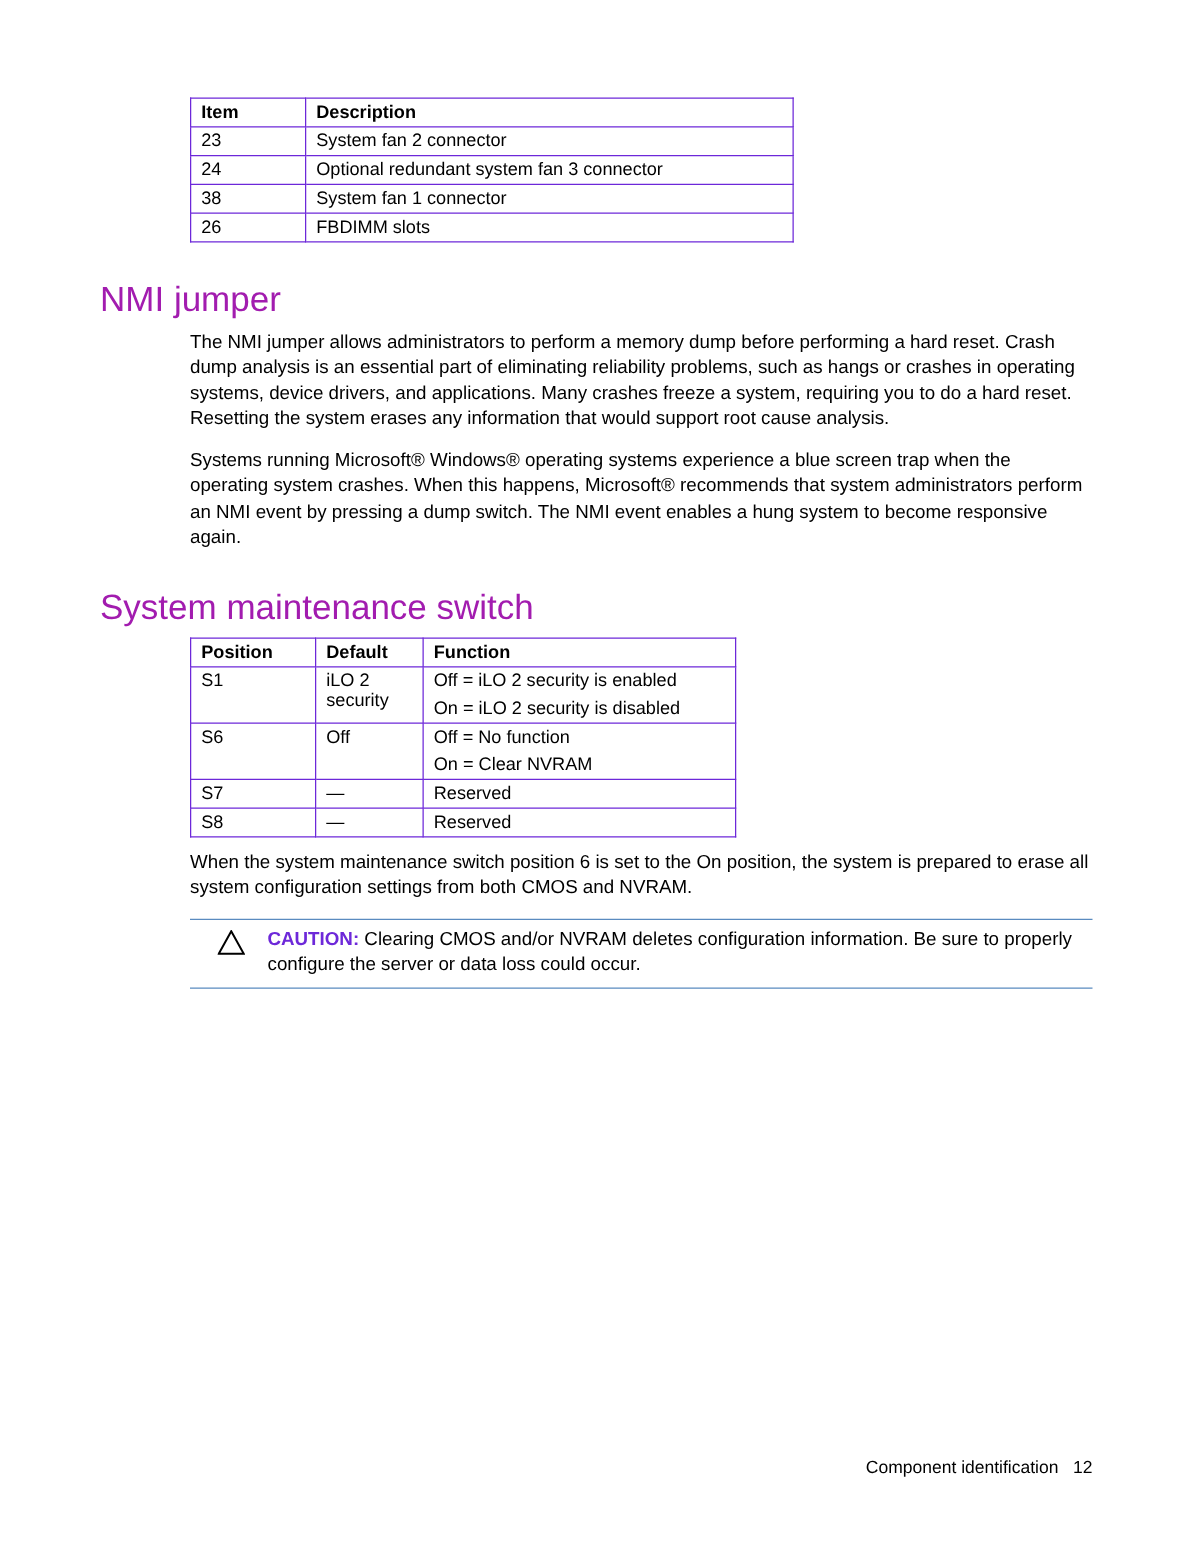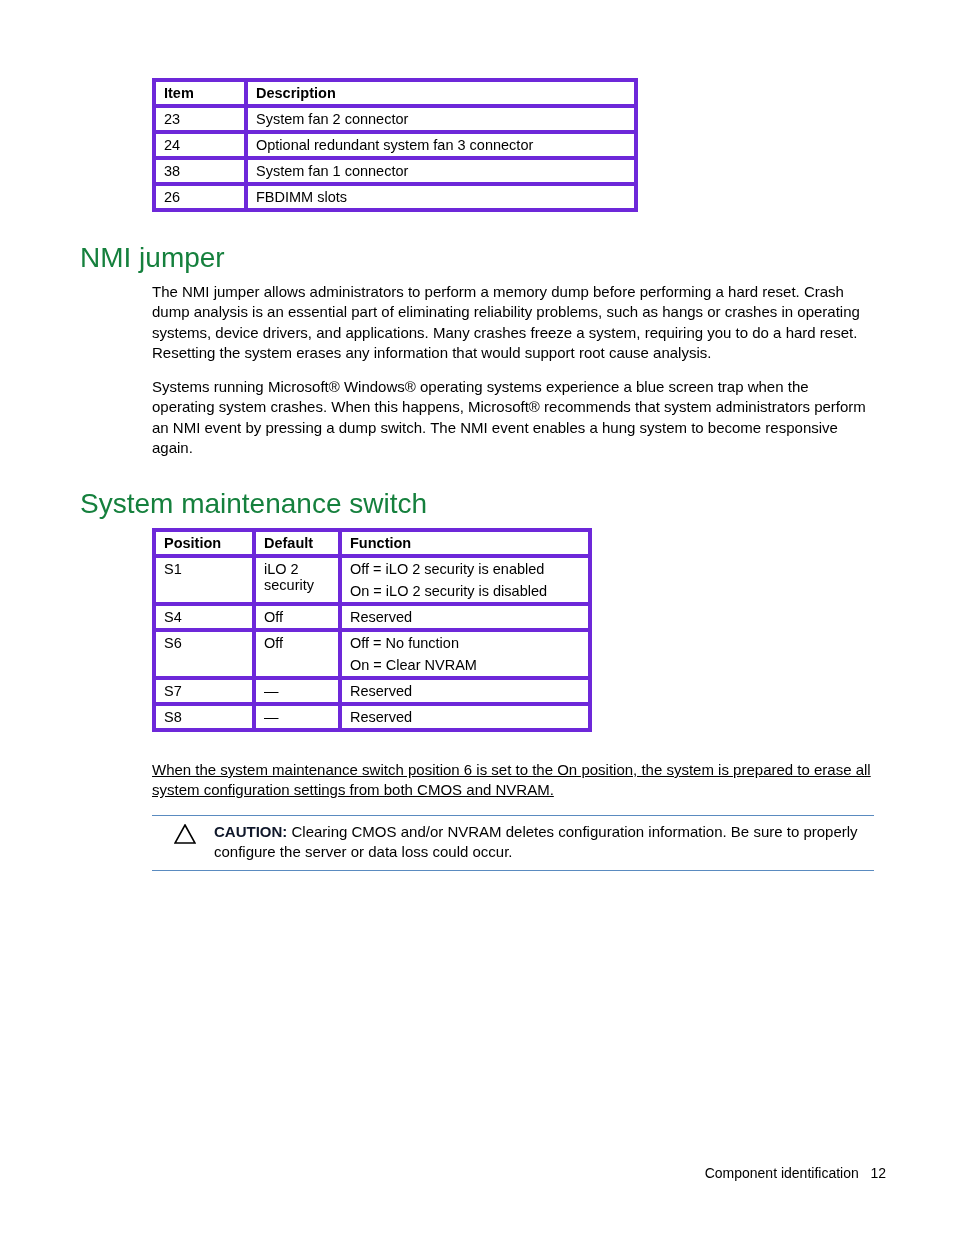--- a/index.html
+++ b/index.html
@@ -10,36 +10,36 @@
     background: #fff;
     width: 954px;
     height: 1235px;
     position: relative;
     padding: 78px 80px 40px 80px;
   }
   h2.section {
     font-family: Arial, Helvetica, sans-serif;
     font-weight: 400;
     font-size: 28px;
-    color: #15803d;
+    color: #a21caf;
     margin-top: 30px;
     margin-bottom: 8px;
   }
   .body-text {
     margin-left: 72px;
     margin-bottom: 14px;
     line-height: 1.35;
   }
   table {
     border-collapse: collapse;
     margin-left: 72px;
     margin-bottom: 6px;
   }
   table td, table th {
-    border: 4px solid #6d28d9;
+    border: 1px solid #6d28d9;
     padding: 3px 8px 3px 8px;
     font-size: 14.5px;
     text-align: left;
     vertical-align: top;
     font-weight: 400;
   }
   table th {
     font-weight: 700;
   }
   .t1-col1 { width: 92px; }
@@ -63,26 +63,26 @@
     flex: 0 0 auto;
     margin-left: 22px;
     margin-top: 2px;
   }
   .caution-text {
     flex: 1;
     line-height: 1.35;
   }
   .caution-label {
     font-weight: 700;
-    color: #0f172a;
+    color: #6d28d9;
   }
   .footer {
     position: absolute;
     bottom: 54px;
-    right: 68px;
+    right: 80px;
     font-size: 14px;
   }
 </style>
 </head>
 <body>
 
 <table>
   <thead>
     <tr>
       <th class="t1-col1">Item</th>
@@ -125,27 +125,20 @@
   <tbody id="t2-body">
       <tr>
         <td class="t2-col1">S1</td>
         <td class="t2-col2">iLO 2 security</td>
         <td class="t2-col3">
           <div class="func-line">Off = iLO 2 security is enabled</div>
           <div class="func-line">On = iLO 2 security is disabled</div>
         </td>
       </tr>
       <tr>
-        <td class="t2-col1">S4</td>
-        <td class="t2-col2">Off</td>
-        <td class="t2-col3">
-          <div class="func-line">Reserved</div>
-        </td>
-      </tr>
-      <tr>
         <td class="t2-col1">S6</td>
         <td class="t2-col2">Off</td>
         <td class="t2-col3">
           <div class="func-line">Off = No function</div>
           <div class="func-line">On = Clear NVRAM</div>
         </td>
       </tr>
       <tr>
         <td class="t2-col1">S7</td>
         <td class="t2-col2">—</td>
@@ -156,21 +149,21 @@
       <tr>
         <td class="t2-col1">S8</td>
         <td class="t2-col2">—</td>
         <td class="t2-col3">
           <div class="func-line">Reserved</div>
         </td>
       </tr>
     </tbody>
 </table>
 
-<p class="body-text" style="margin-top:28px;text-decoration:underline;">When the system maintenance switch position 6 is set to the On position, the system is prepared to erase all system configuration settings from both CMOS and NVRAM.</p>
+<p class="body-text" style="margin-top:10px;">When the system maintenance switch position 6 is set to the On position, the system is prepared to erase all system configuration settings from both CMOS and NVRAM.</p>
 
 <div class="caution-block">
   <span class="caution-icon">
     <svg width="22" height="20" viewBox="0 0 22 20">
       <path d="M11 1 L21 19 L1 19 Z" fill="none" stroke="#000" stroke-width="1.6" stroke-linejoin="miter"></path>
     </svg>
   </span>
   <div class="caution-text">
     <span class="caution-label">CAUTION:</span><span> Clearing CMOS and/or NVRAM deletes configuration information. Be sure to properly configure the server or data loss could occur.</span>
   </div>

